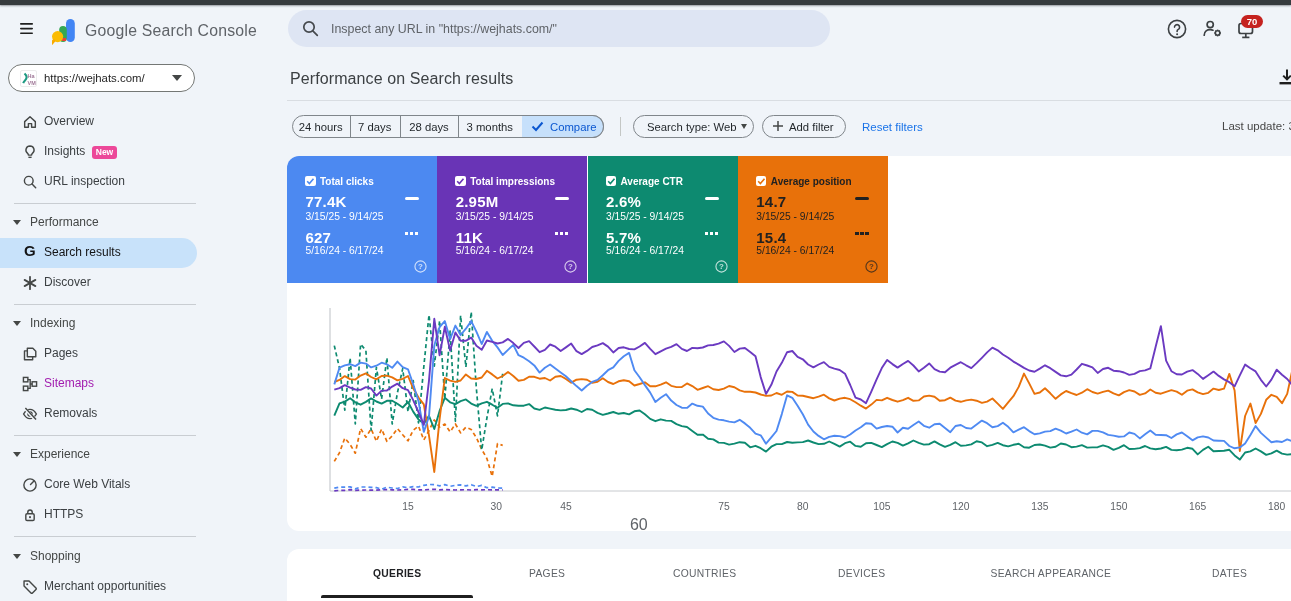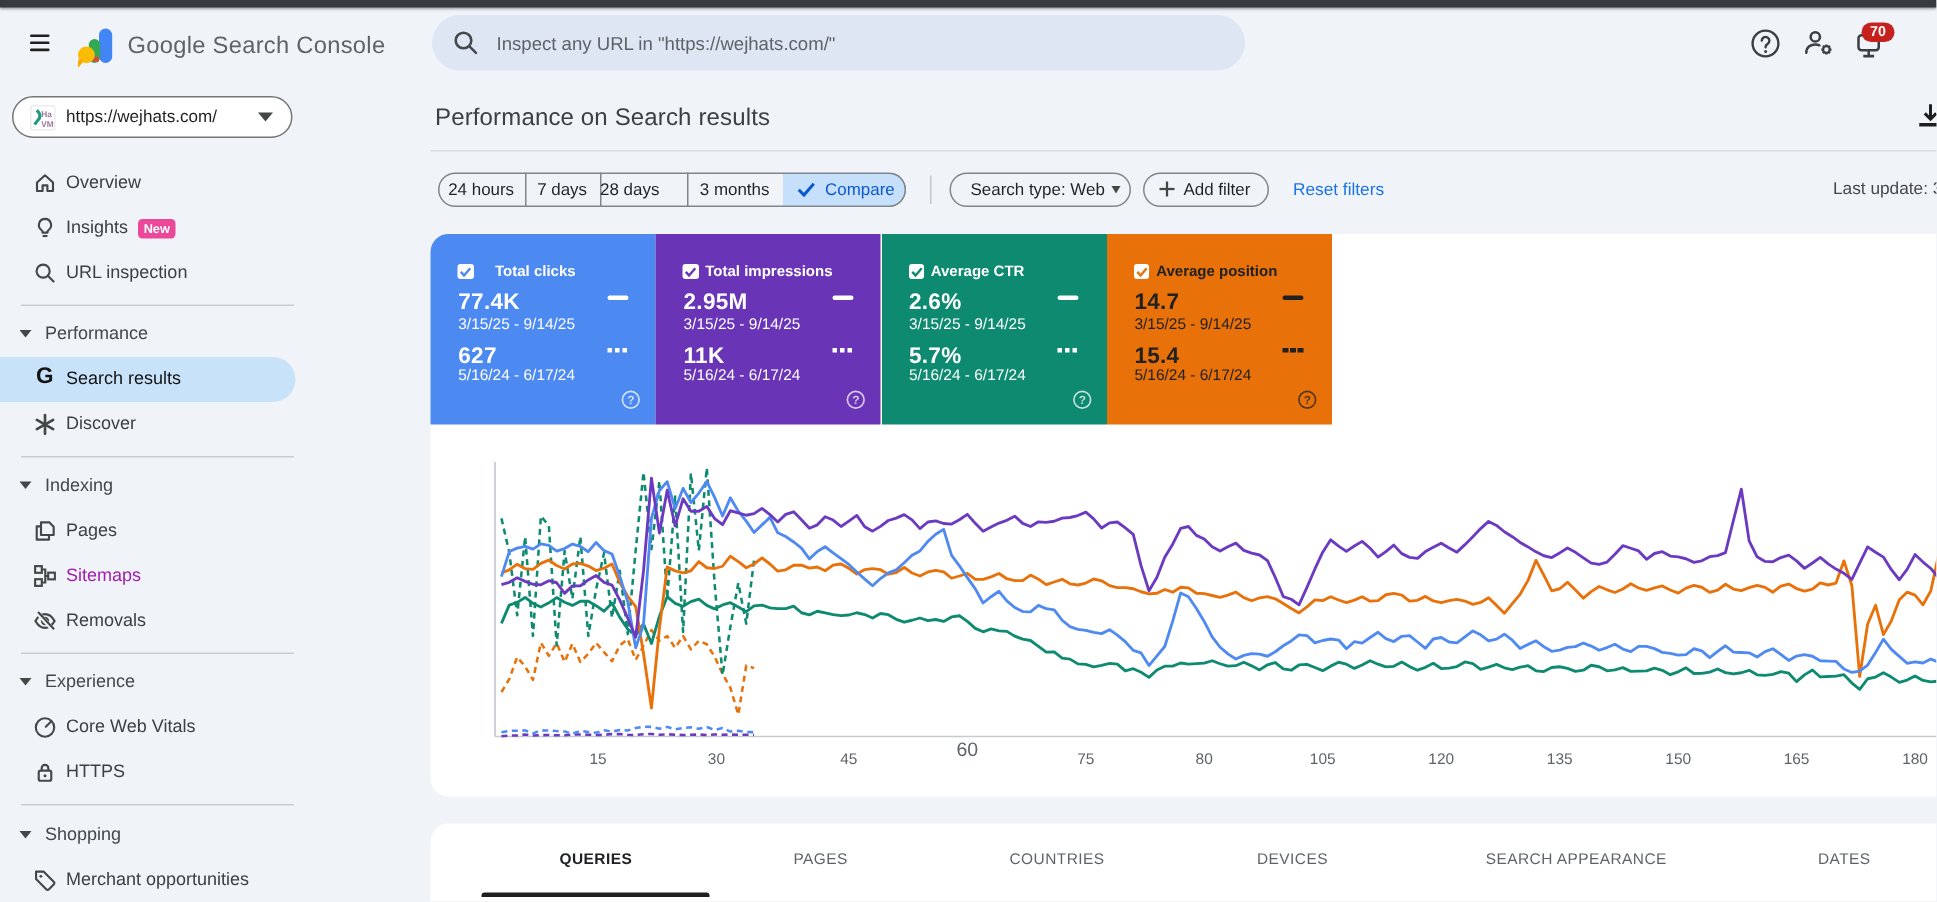--- a/index.html
+++ b/index.html
@@ -186,21 +186,21 @@
     <line x1="1.5" y1="15.2" x2="16.5" y2="15.2" stroke="#1f1f1f" stroke-width="2.4"></line>
   </svg>
 </div>
 <div class="abs" style="left:287px;top:100px;width:1004px;height:1px;background:#d9dde2;"></div>
 
 <div class="abs" style="left:292px;top:115px;width:312px;height:23px;border:1px solid #80868b;border-radius:11.5px;"></div>
 <div class="abs" style="left:292.0px;top:121px;width:57.5px;text-align:center;font-size:11.3px;color:#1f2428;">24 hours</div>
 <div class="abs" style="left:349.5px;top:115px;width:1px;height:23px;background:#80868b;"></div>
 <div class="abs" style="left:349.5px;top:121px;width:50.5px;text-align:center;font-size:11.3px;color:#1f2428;">7 days</div>
 <div class="abs" style="left:400.0px;top:115px;width:1px;height:23px;background:#80868b;"></div>
-<div class="abs" style="left:400.0px;top:121px;width:58.0px;text-align:left;font-size:11.3px;color:#1f2428;">28 days</div>
+<div class="abs" style="left:400.0px;top:121px;width:58.0px;text-align:center;font-size:11.3px;color:#1f2428;">28 days</div>
 <div class="abs" style="left:458.0px;top:115px;width:1px;height:23px;background:#80868b;"></div>
 <div class="abs" style="left:458.0px;top:121px;width:63.5px;text-align:center;font-size:11.3px;color:#1f2428;">3 months</div>
 <div class="abs" style="left:521.5px;top:115px;width:82.5px;height:23px;background:#c6e0fb;border:1px solid #80868b;border-left:none;border-radius:0 11.5px 11.5px 0;"></div>
 <div class="abs" style="left:531px;top:120px;">
     <svg width="13" height="12">
       <path d="M1.5 6.5 L5 10 L11.5 2.5" fill="none" stroke="#0b57d0" stroke-width="2"></path>
     </svg>
   </div>
 <div class="abs" style="left:550px;top:121px;font-size:11.3px;color:#0b57d0;">Compare</div>
 <div class="abs" style="left:620px;top:117px;width:1px;height:19px;background:#c4c7c5;"></div>
@@ -219,21 +219,21 @@
 <div class="abs" style="left:1222px;top:120px;font-size:11.5px;color:#474747;white-space:nowrap;">Last update: 3 hours ago</div>
 
 <div class="abs" style="left:287px;top:156px;width:1004px;height:375px;background:#fff;border-radius:12px 0 0 12px;"></div>
 
 <div class="abs" style="left:287.0px;top:156px;width:150.2px;height:127px;background:#4c89f1;border-radius:12px 0 0 0;">
  <div class="abs" style="left:18px;top:19.5px;width:10.5px;height:10.5px;background:#fff;border-radius:2px;">
       <svg width="10.5" height="10.5" viewBox="0 0 12 12">
         <path d="M2.5 6 L5 8.7 L9.7 3.2" fill="none" stroke="#4c89f1" stroke-width="1.8"></path>
       </svg>
     </div>
- <div class="abs" style="left:33px;top:20px;font-size:10px;font-weight:bold;color:#fff;margin-left:10px;">Total clicks</div>
+ <div class="abs" style="left:33px;top:20px;font-size:10px;font-weight:bold;color:#fff;">Total clicks</div>
  <div class="abs" style="left:18.5px;top:37px;font-size:15px;font-weight:bold;color:#fff;letter-spacing:.2px;">77.4K</div>
  <div class="abs" style="left:117.5px;top:41px;width:14px;height:3.2px;background:#fff;border-radius:2px;"></div>
  <div class="abs" style="left:18.5px;top:54.5px;font-size:10.3px;color:#fff;">3/15/25 - 9/14/25</div>
  <div class="abs" style="left:18.5px;top:73px;font-size:15px;font-weight:bold;color:#fff;letter-spacing:.2px;">627</div>
  <div class="abs" style="left:117.5px;top:75.5px;width:3.4px;height:3.2px;background:#fff;"></div>
  <div class="abs" style="left:122.5px;top:75.5px;width:3.4px;height:3.2px;background:#fff;"></div>
  <div class="abs" style="left:127.5px;top:75.5px;width:3.4px;height:3.2px;background:#fff;"></div>
  <div class="abs" style="left:18.5px;top:89px;font-size:10.3px;color:#fff;">5/16/24 - 6/17/24</div>
  <div class="abs" style="left:127px;top:104px;">
       <svg width="13" height="13" viewBox="0 0 14 14">
@@ -314,24 +314,24 @@
 <line x1="330" y1="491" x2="1291" y2="491" stroke="#c7cace" stroke-width="1"></line>
 <polyline points="334.3,490.9 339.5,490.4 344.8,490.3 350.1,489.7 355.3,490.3 360.6,490.1 365.9,490.0 371.1,490.2 376.4,490.2 381.6,489.7 386.9,489.7 392.2,489.8 397.4,490.0 402.7,489.9 408.0,489.4 413.2,489.4 418.5,489.8 423.8,490.0 429.0,489.5 434.3,489.3 439.6,489.8 444.8,489.5 450.1,489.8 455.4,490.0 460.6,489.8 465.9,489.7 471.2,490.0 476.4,489.6 481.7,489.8 486.9,489.7 492.2,489.9 497.5,489.8 502.7,490.0" fill="none" stroke="#6b3ac1" stroke-width="1.7" stroke-linejoin="round" stroke-dasharray="4 3"></polyline>
 <polyline points="334.3,488.2 339.5,487.2 344.8,487.1 350.1,486.9 355.3,488.9 360.6,487.0 365.9,487.0 371.1,487.4 376.4,487.6 381.6,489.2 386.9,487.2 392.2,488.0 397.4,488.5 402.7,486.9 408.0,487.7 413.2,486.7 418.5,487.0 423.8,485.3 429.0,484.5 434.3,484.6 439.6,485.8 444.8,484.6 450.1,486.3 455.4,485.3 460.6,484.9 465.9,485.9 471.2,484.7 476.4,486.6 481.7,485.4 486.9,487.7 492.2,487.2 497.5,488.0 502.7,488.1" fill="none" stroke="#4f8af2" stroke-width="1.7" stroke-linejoin="round" stroke-dasharray="4 3"></polyline>
 <polyline points="334.3,461.4 339.5,452.7 344.8,438.0 350.1,444.4 355.3,453.2 360.6,428.5 365.9,437.2 371.1,428.8 376.4,441.3 381.6,429.1 386.9,441.3 392.2,435.9 397.4,428.5 402.7,434.8 408.0,440.8 413.2,430.3 418.5,426.1 423.8,439.9 429.0,430.5 434.3,420.0 439.6,427.1 444.8,424.1 450.1,431.9 455.4,424.0 460.6,432.9 465.9,427.2 471.2,429.5 476.4,437.7 481.7,449.3 486.9,458.5 492.2,476.4 497.5,443.7 502.7,445.4" fill="none" stroke="#e8710a" stroke-width="1.7" stroke-linejoin="round" stroke-dasharray="4 3"></polyline>
 <polyline points="334.3,345.6 339.5,368.1 344.8,410.2 350.1,357.9 355.3,424.0 360.6,344.1 365.9,350.5 371.1,430.2 376.4,367.4 381.6,399.1 386.9,357.8 392.2,424.0 397.4,392.9 402.7,368.6 408.0,411.8 413.2,380.6 418.5,422.8 423.8,366.8 429.0,314.8 434.3,366.1 439.6,320.8 444.8,398.8 450.1,331.0 455.4,421.3 460.6,315.5 465.9,367.0 471.2,311.9 476.4,388.9 481.7,450.0 486.9,418.0 492.2,388.7 497.5,415.8 502.7,373.3" fill="none" stroke="#0d8a70" stroke-width="1.7" stroke-linejoin="round" stroke-dasharray="4 3"></polyline>
 <polyline points="334.3,415.6 339.5,403.4 344.8,401.6 350.1,398.3 355.3,402.3 360.6,404.7 365.9,401.9 371.1,398.4 376.4,401.5 381.6,403.6 386.9,400.8 392.2,400.8 397.4,403.8 402.7,407.5 408.0,402.0 413.2,411.6 418.5,419.5 423.8,423.6 429.0,415.9 434.3,429.0 439.6,410.9 444.8,397.8 450.1,402.3 455.4,404.2 460.6,401.1 465.9,399.4 471.2,403.6 476.4,405.9 481.7,403.3 486.9,401.8 492.2,404.7 497.5,407.8 502.7,403.9 508.0,403.4 513.3,405.3 518.5,405.8 523.8,405.7 529.1,404.1 534.3,408.5 539.6,409.9 544.9,407.5 550.1,408.6 555.4,409.7 560.7,410.4 565.9,410.0 571.2,408.5 576.5,409.7 581.7,412.0 587.0,409.0 592.2,409.8 597.5,412.9 602.8,414.8 608.0,413.5 613.3,412.0 618.6,413.8 623.8,413.0 629.1,414.3 634.4,411.3 639.6,410.5 644.9,414.3 650.2,418.9 655.4,421.2 660.7,419.3 666.0,420.6 671.2,420.9 676.5,424.1 681.8,426.1 687.0,427.0 692.3,430.9 697.5,434.7 702.8,434.6 708.1,438.8 713.3,439.4 718.6,442.6 723.9,442.9 729.1,444.6 734.4,443.6 739.7,442.2 744.9,442.7 750.2,447.3 755.5,445.8 760.7,448.2 766.0,451.6 771.3,446.7 776.5,444.1 781.8,444.1 787.1,442.0 792.3,442.7 797.6,442.4 802.8,442.1 808.1,440.5 813.4,442.5 818.6,444.1 823.9,443.8 829.2,441.5 834.4,443.9 839.7,446.6 845.0,443.2 850.2,441.7 855.5,445.9 860.8,446.8 866.0,443.3 871.3,442.9 876.6,445.0 881.8,447.1 887.1,444.1 892.4,441.5 897.6,442.8 902.9,445.6 908.1,443.3 913.4,440.5 918.7,442.8 923.9,444.6 929.2,444.2 934.5,441.4 939.7,444.4 945.0,446.8 950.3,444.9 955.5,442.2 960.8,445.7 966.1,445.4 971.3,444.4 976.6,441.3 981.9,442.4 987.1,446.2 992.4,444.8 997.7,442.9 1002.9,445.2 1008.2,446.4 1013.4,444.8 1018.7,443.8 1024.0,447.2 1029.2,447.7 1034.5,445.0 1039.8,444.5 1045.0,445.6 1050.3,447.6 1055.6,446.8 1060.8,443.5 1066.1,444.5 1071.4,447.2 1076.6,446.6 1081.9,445.1 1087.2,447.6 1092.4,447.4 1097.7,447.2 1103.0,445.4 1108.2,446.9 1113.5,449.8 1118.8,447.9 1124.0,445.2 1129.3,449.0 1134.5,448.9 1139.8,448.1 1145.1,446.0 1150.3,448.4 1155.6,449.3 1160.9,448.5 1166.1,446.9 1171.4,449.9 1176.7,450.3 1181.9,449.6 1187.2,447.8 1192.5,448.8 1197.7,454.4 1203.0,449.9 1208.3,446.7 1213.5,451.3 1218.8,451.0 1224.0,450.8 1229.3,449.8 1234.6,455.4 1239.8,459.6 1245.1,452.5 1250.4,451.4 1255.6,448.5 1260.9,451.4 1266.2,454.9 1271.4,453.4 1276.7,450.6 1282.0,453.6 1287.2,454.6 1292.5,454.0 1297.8,454.9" fill="none" stroke="#0d8a70" stroke-width="1.9" stroke-linejoin="round"></polyline>
 <polyline points="334.3,382.0 339.5,379.9 344.8,376.1 350.1,379.1 355.3,379.6 360.6,375.6 365.9,373.4 371.1,377.0 376.4,379.3 381.6,376.0 386.9,375.6 392.2,377.4 397.4,380.4 402.7,378.8 408.0,376.0 413.2,388.3 418.5,397.5 423.8,404.4 429.0,435.7 434.3,472.0 439.6,419.1 444.8,378.0 450.1,380.6 455.4,381.9 460.6,380.5 465.9,374.4 471.2,378.5 476.4,379.0 481.7,377.5 486.9,370.8 492.2,374.4 497.5,378.5 502.7,376.0 508.0,371.9 513.3,376.0 518.5,380.8 523.8,379.9 529.1,376.8 534.3,376.8 539.6,378.7 544.9,378.0 550.1,380.5 555.4,376.8 560.7,376.0 565.9,378.9 571.2,382.7 576.5,379.7 581.7,379.1 587.0,379.8 592.2,382.8 597.5,381.7 602.8,378.3 608.0,382.0 613.3,384.0 618.6,381.3 623.8,380.2 629.1,381.2 634.4,385.5 639.6,384.0 644.9,382.3 650.2,386.2 655.4,386.3 660.7,384.6 666.0,382.3 671.2,385.8 676.5,387.1 681.8,387.1 687.0,383.4 692.3,386.1 697.5,389.8 702.8,388.0 708.1,386.2 713.3,389.2 718.6,390.0 723.9,388.7 729.1,386.0 734.4,387.2 739.7,390.4 744.9,391.8 750.2,391.7 755.5,392.5 760.7,394.5 766.0,395.9 771.3,395.5 776.5,393.0 781.8,394.8 787.1,391.5 792.3,391.9 797.6,395.5 802.8,395.8 808.1,397.0 813.4,398.2 818.6,396.7 823.9,394.7 829.2,398.4 834.4,400.5 839.7,398.6 845.0,397.8 850.2,399.2 855.5,402.3 860.8,405.7 866.0,408.6 871.3,404.6 876.6,399.9 881.8,400.4 887.1,397.8 892.4,400.0 897.6,401.7 902.9,400.1 908.1,397.8 913.4,400.8 918.7,400.4 923.9,396.5 929.2,395.6 934.5,396.7 939.7,400.8 945.0,400.2 950.3,397.6 955.5,400.6 960.8,401.8 966.1,400.4 971.3,399.6 976.6,400.7 981.9,402.9 987.1,401.6 992.4,398.5 997.7,403.6 1002.9,408.9 1008.2,402.4 1013.4,396.2 1018.7,386.9 1024.0,373.6 1029.2,383.4 1034.5,393.9 1039.8,392.5 1045.0,388.2 1050.3,393.3 1055.6,398.8 1060.8,394.4 1066.1,391.0 1071.4,393.2 1076.6,395.0 1081.9,392.7 1087.2,389.2 1092.4,392.0 1097.7,393.6 1103.0,391.9 1108.2,390.6 1113.5,393.3 1118.8,395.4 1124.0,392.1 1129.3,390.2 1134.5,391.5 1139.8,394.9 1145.1,393.4 1150.3,389.5 1155.6,392.7 1160.9,393.7 1166.1,391.8 1171.4,390.2 1176.7,391.6 1181.9,394.8 1187.2,390.7 1192.5,389.4 1197.7,392.4 1203.0,394.1 1208.3,392.8 1213.5,388.6 1218.8,390.0 1224.0,388.7 1229.3,373.9 1234.6,390.5 1239.8,451.0 1245.1,416.0 1250.4,403.5 1255.6,423.1 1260.9,413.9 1266.2,399.8 1271.4,394.8 1276.7,396.8 1282.0,403.2 1287.2,393.9 1292.5,369.4 1297.8,361.7" fill="none" stroke="#e8710a" stroke-width="1.9" stroke-linejoin="round"></polyline>
 <polyline points="334.3,384.4 339.5,367.7 344.8,365.4 350.1,364.2 355.3,366.1 360.6,362.6 365.9,363.6 371.1,367.4 376.4,365.7 381.6,362.7 386.9,364.3 392.2,367.8 397.4,361.6 402.7,367.1 408.0,369.3 413.2,384.3 418.5,401.2 423.8,431.9 429.0,416.5 434.3,345.6 439.6,327.0 444.8,321.1 450.1,339.1 455.4,325.6 460.6,335.0 465.9,328.7 471.2,321.1 476.4,331.6 481.7,344.0 486.9,331.9 492.2,340.8 497.5,347.4 502.7,355.0 508.0,349.9 513.3,344.9 518.5,355.2 523.8,357.7 529.1,361.3 534.3,365.4 539.6,372.6 544.9,367.7 550.1,364.5 555.4,368.6 560.7,372.4 565.9,376.3 571.2,381.3 576.5,386.1 581.7,390.5 587.0,385.7 592.2,381.9 597.5,379.9 602.8,375.2 608.0,370.2 613.3,367.3 618.6,360.9 623.8,356.2 629.1,352.9 634.4,370.3 639.6,377.2 644.9,385.1 650.2,392.6 655.4,402.0 660.7,397.8 666.0,394.2 671.2,400.6 676.5,405.0 681.8,407.7 687.0,407.9 692.3,403.6 697.5,405.8 702.8,406.6 708.1,413.5 713.3,417.8 718.6,419.6 723.9,420.3 729.1,421.6 734.4,422.4 739.7,419.8 744.9,423.4 750.2,427.8 755.5,433.6 760.7,435.3 766.0,443.7 771.3,437.3 776.5,431.0 781.8,414.1 787.1,395.3 792.3,397.8 797.6,405.7 802.8,414.3 808.1,424.6 813.4,431.5 818.6,435.9 823.9,439.3 829.2,436.9 834.4,435.8 839.7,436.1 845.0,437.5 850.2,434.5 855.5,430.5 860.8,427.3 866.0,423.2 871.3,423.7 876.6,428.6 881.8,427.0 887.1,426.0 892.4,426.7 897.6,432.5 902.9,427.8 908.1,428.7 913.4,425.0 918.7,421.5 923.9,425.8 929.2,427.7 934.5,424.2 939.7,423.8 945.0,428.0 950.3,432.2 955.5,426.0 960.8,425.0 966.1,428.0 971.3,428.6 976.6,424.6 981.9,420.6 987.1,423.2 992.4,427.3 997.7,426.1 1002.9,422.8 1008.2,426.8 1013.4,432.3 1018.7,429.6 1024.0,427.2 1029.2,431.1 1034.5,434.2 1039.8,433.4 1045.0,431.6 1050.3,431.1 1055.6,428.7 1060.8,430.7 1066.1,433.5 1071.4,431.7 1076.6,429.5 1081.9,432.7 1087.2,434.4 1092.4,430.9 1097.7,430.9 1103.0,432.4 1108.2,434.9 1113.5,435.6 1118.8,436.7 1124.0,436.4 1129.3,432.5 1134.5,433.9 1139.8,438.4 1145.1,434.3 1150.3,430.5 1155.6,434.7 1160.9,435.0 1166.1,435.2 1171.4,438.0 1176.7,434.4 1181.9,432.5 1187.2,436.2 1192.5,440.3 1197.7,437.4 1203.0,436.4 1208.3,437.5 1213.5,440.5 1218.8,440.7 1224.0,440.9 1229.3,446.0 1234.6,448.3 1239.8,447.4 1245.1,443.4 1250.4,435.0 1255.6,426.1 1260.9,432.9 1266.2,437.6 1271.4,442.2 1276.7,441.2 1282.0,442.0 1287.2,439.4 1292.5,441.4 1297.8,442.8" fill="none" stroke="#4f8af2" stroke-width="1.9" stroke-linejoin="round"></polyline>
 <polyline points="334.3,389.7 339.5,388.2 344.8,385.2 350.1,387.6 355.3,389.5 360.6,389.9 365.9,387.1 371.1,388.5 376.4,395.6 381.6,390.6 386.9,390.6 392.2,386.6 397.4,383.7 402.7,388.2 408.0,390.1 413.2,400.1 418.5,412.1 423.8,424.8 429.0,380.6 434.3,318.8 439.6,355.4 444.8,326.8 450.1,350.6 455.4,332.5 460.6,340.8 465.9,340.8 471.2,337.6 476.4,345.7 481.7,349.8 486.9,340.5 492.2,341.9 497.5,343.5 502.7,342.4 508.0,338.9 513.3,343.1 518.5,348.0 523.8,342.9 529.1,341.2 534.3,346.5 539.6,352.2 544.9,349.9 550.1,344.5 555.4,346.7 560.7,351.0 565.9,347.4 571.2,343.6 576.5,351.2 581.7,354.1 587.0,350.9 592.2,347.0 597.5,345.4 602.8,343.1 608.0,346.6 613.3,352.4 618.6,348.0 623.8,347.3 629.1,349.0 634.4,349.4 639.6,346.5 644.9,342.9 650.2,348.9 655.4,354.2 660.7,351.3 666.0,348.7 671.2,346.9 676.5,344.1 681.8,348.9 687.0,351.0 692.3,347.9 697.5,348.2 702.8,347.5 708.1,345.4 713.3,345.0 718.6,343.7 723.9,341.4 729.1,345.9 734.4,352.0 739.7,348.6 744.9,348.0 750.2,351.9 755.5,356.2 760.7,377.1 766.0,393.9 771.3,384.8 776.5,371.5 781.8,362.8 787.1,352.2 792.3,351.0 797.6,356.9 802.8,359.3 808.1,364.5 813.4,367.4 818.6,364.5 823.9,362.1 829.2,366.9 834.4,368.7 839.7,370.0 845.0,373.7 850.2,385.0 855.5,397.7 860.8,399.5 866.0,403.2 871.3,391.6 876.6,379.3 881.8,368.1 887.1,359.9 892.4,364.1 897.6,367.6 902.9,364.0 908.1,360.9 913.4,365.5 918.7,371.4 923.9,367.7 929.2,363.4 934.5,369.1 939.7,371.6 945.0,372.3 950.3,367.7 955.5,364.9 960.8,362.2 966.1,365.3 971.3,368.1 976.6,363.1 981.9,357.8 987.1,352.4 992.4,347.6 997.7,350.3 1002.9,354.5 1008.2,357.8 1013.4,361.6 1018.7,364.6 1024.0,367.9 1029.2,370.5 1034.5,371.7 1039.8,368.6 1045.0,365.3 1050.3,368.2 1055.6,371.9 1060.8,375.4 1066.1,376.3 1071.4,374.7 1076.6,369.5 1081.9,363.8 1087.2,365.5 1092.4,367.3 1097.7,372.9 1103.0,369.0 1108.2,367.8 1113.5,370.7 1118.8,371.2 1124.0,372.5 1129.3,374.9 1134.5,373.9 1139.8,371.1 1145.1,370.4 1150.3,368.4 1155.6,347.0 1160.9,326.1 1166.1,360.6 1171.4,371.2 1176.7,374.3 1181.9,374.5 1187.2,371.7 1192.5,370.1 1197.7,373.9 1203.0,378.9 1208.3,375.3 1213.5,371.6 1218.8,375.9 1224.0,379.4 1229.3,382.2 1234.6,386.3 1239.8,375.4 1245.1,364.6 1250.4,368.2 1255.6,371.4 1260.9,379.8 1266.2,386.5 1271.4,379.6 1276.7,369.7 1282.0,374.7 1287.2,379.0 1292.5,385.3 1297.8,391.0" fill="none" stroke="#6b3ac1" stroke-width="1.9" stroke-linejoin="round"></polyline>
 </svg>
-<div class="abs" style="left:393.0px;top:501px;width:30px;font-size:10.3px;color:#5f6368;">15</div>
-<div class="abs" style="left:471.9px;top:501px;width:30px;text-align:left;font-size:10.3px;color:#5f6368;">30</div>
+<div class="abs" style="left:393.0px;top:501px;width:30px;text-align:center;font-size:10.3px;color:#5f6368;">15</div>
+<div class="abs" style="left:471.9px;top:501px;width:30px;text-align:right;font-size:10.3px;color:#5f6368;">30</div>
 <div class="abs" style="left:550.9px;top:501px;width:30px;text-align:center;font-size:10.3px;color:#5f6368;">45</div>
-<div class="abs" style="left:629.9px;top:492px;width:30px;text-align:center;font-size:13px;color:#5f6368;">60</div>
+<div class="abs" style="left:629.9px;top:516px;width:30px;text-align:left;font-size:16px;color:#5f6368;">60</div>
 <div class="abs" style="left:708.9px;top:501px;width:30px;text-align:center;font-size:10.3px;color:#5f6368;">75</div>
 <div class="abs" style="left:787.8px;top:501px;width:30px;text-align:center;font-size:10.3px;color:#5f6368;">80</div>
 <div class="abs" style="left:866.8px;top:501px;width:30px;text-align:center;font-size:10.3px;color:#5f6368;">105</div>
 <div class="abs" style="left:945.8px;top:501px;width:30px;text-align:center;font-size:10.3px;color:#5f6368;">120</div>
 <div class="abs" style="left:1024.8px;top:501px;width:30px;text-align:center;font-size:10.3px;color:#5f6368;">135</div>
 <div class="abs" style="left:1103.8px;top:501px;width:30px;text-align:center;font-size:10.3px;color:#5f6368;">150</div>
 <div class="abs" style="left:1182.7px;top:501px;width:30px;text-align:center;font-size:10.3px;color:#5f6368;">165</div>
 <div class="abs" style="left:1261.7px;top:501px;width:30px;text-align:center;font-size:10.3px;color:#5f6368;">180</div>
 
 <div class="abs" style="left:287px;top:549px;width:1004px;height:52px;background:#fff;border-radius:12px 0 0 0;"></div>

